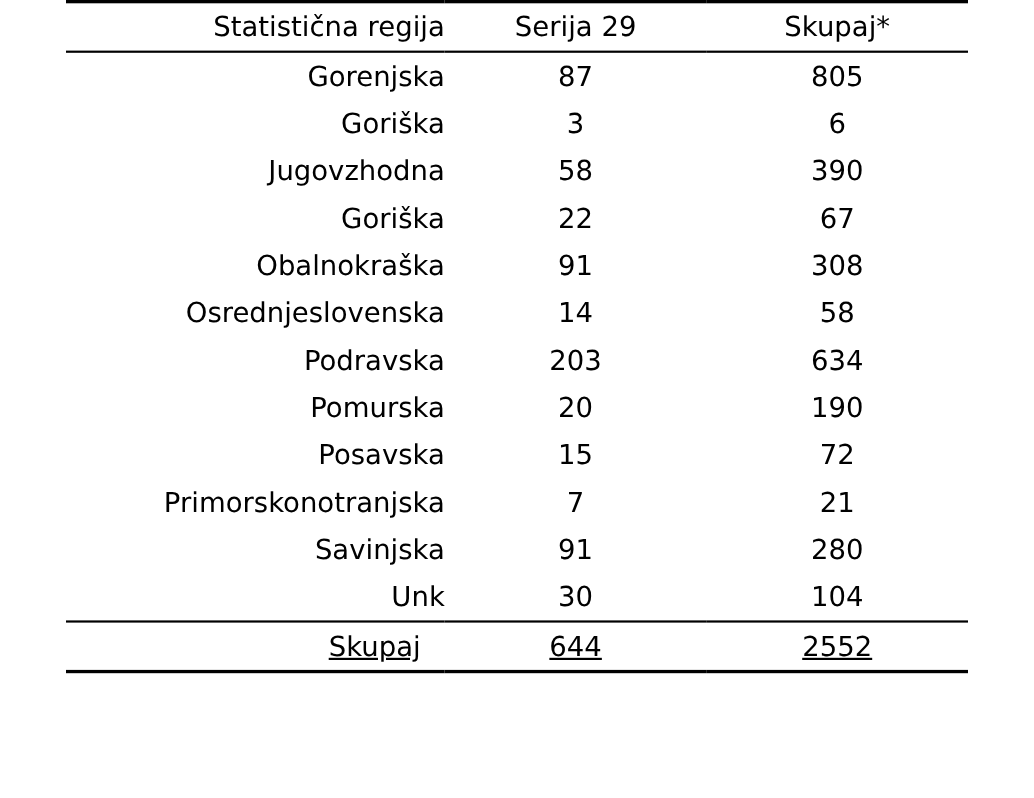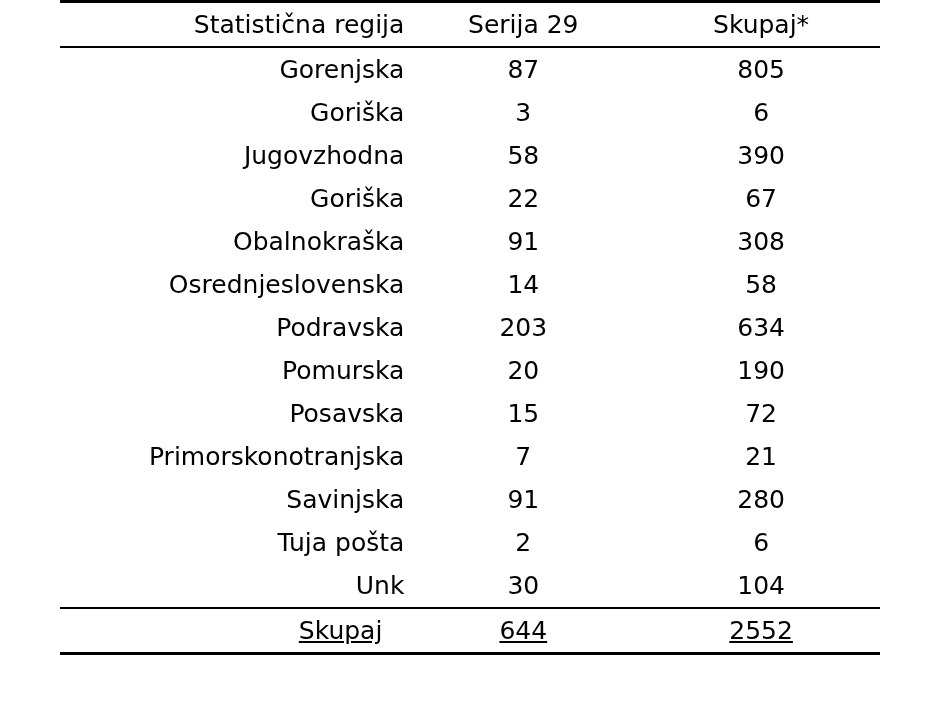--- a/index.html
+++ b/index.html
@@ -131,25 +131,20 @@
         <td class="col-region">Primorskonotranjska</td>
         <td class="col-serija">7</td>
         <td class="col-skupaj">21</td>
       </tr>
       <tr class="data-row">
         <td class="col-region">Savinjska</td>
         <td class="col-serija">91</td>
         <td class="col-skupaj">280</td>
       </tr>
       <tr class="data-row">
-        <td class="col-region">Tuja pošta</td>
-        <td class="col-serija">2</td>
-        <td class="col-skupaj">6</td>
-      </tr>
-      <tr class="data-row">
         <td class="col-region">Unk</td>
         <td class="col-serija">30</td>
         <td class="col-skupaj">104</td>
       </tr>
     </tbody>
     <tfoot>
       <tr>
         <td class="col-region">Skupaj</td>
         <td class="col-serija">644</td>
         <td class="col-skupaj">2552</td>

